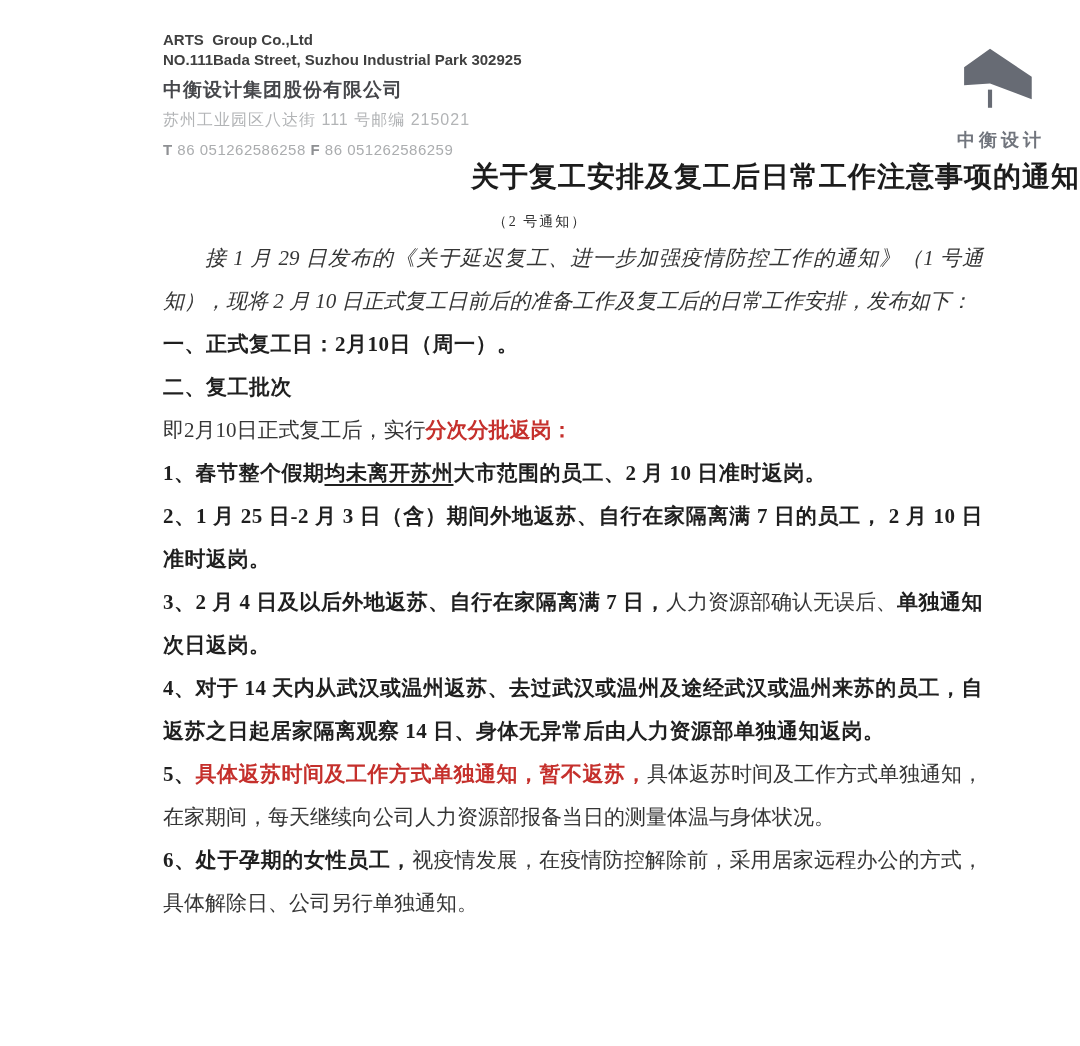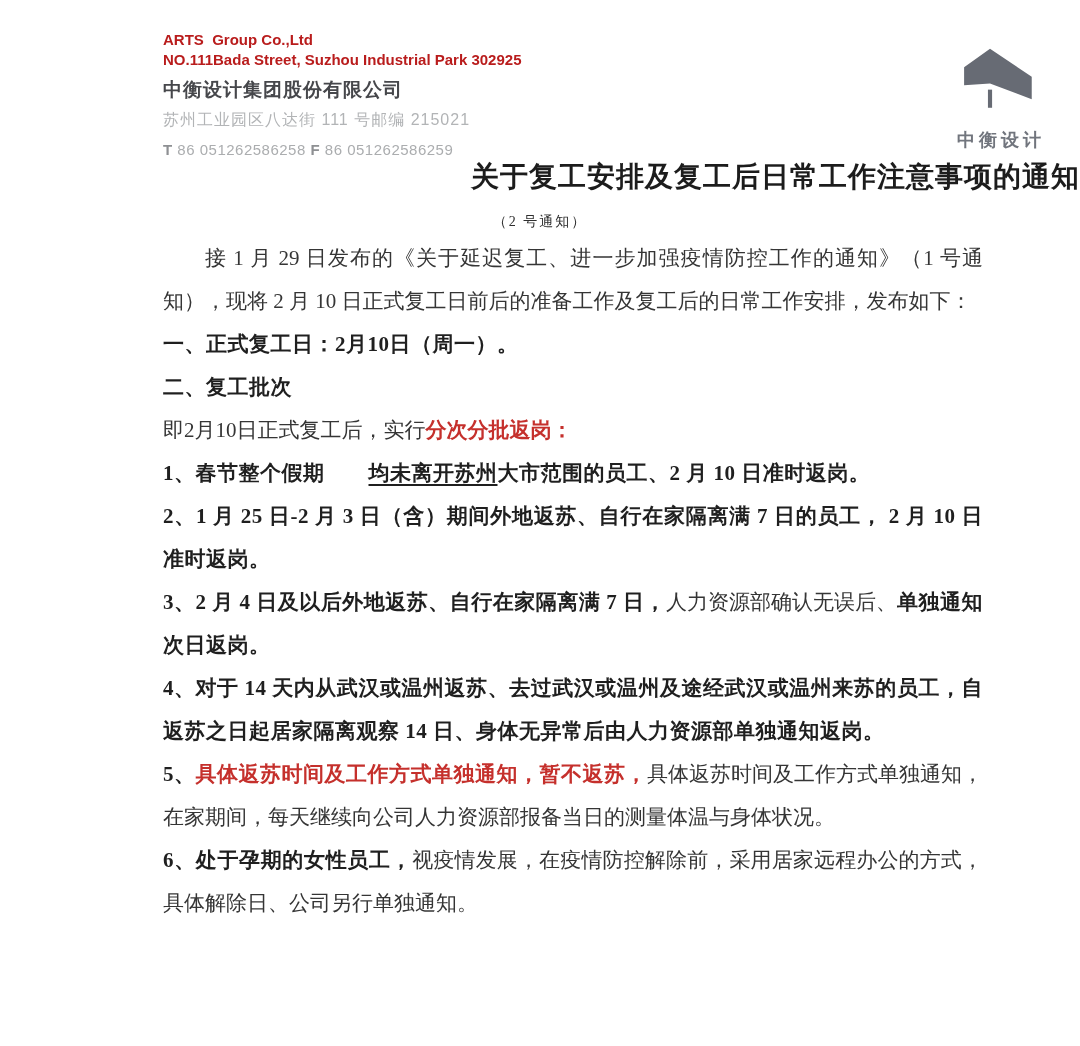--- a/index.html
+++ b/index.html
@@ -6,21 +6,21 @@
   html,body { background:#e9e9e9; }
   .page {
     position:relative; width:1080px; height:1046px; margin:0 auto;
     background:#ffffff; overflow:hidden;
     font-family:"Liberation Serif","DejaVu Serif",serif;
   }
   
   .hdr { position:absolute; left:163px; top:30px; }
   .hdr-en {
     font-family:"Liberation Sans","DejaVu Sans",sans-serif;
-    font-weight:700; font-size:15px; line-height:20px; color:#b91c1c;
+    font-weight:700; font-size:15px; line-height:20px; color:#404040;
     white-space:pre-wrap;
   }
   .hdr-cn {
     margin-top:7px; font-family:"Liberation Sans","DejaVu Sans",sans-serif;
     font-weight:700; font-size:19px; color:#46474b; letter-spacing:1px;
   }
   .hdr-addr {
     margin-top:7px; font-family:"Liberation Sans","DejaVu Sans",sans-serif;
     font-size:16px; color:#b2b4b6; letter-spacing:1px;
   }
@@ -45,27 +45,27 @@
   .subtitle {
     position:absolute; top:213px; left:0; width:100%; text-align:center;
     font-size:14px; color:#2e2e2e; letter-spacing:2px;
   }
   
   .body {
     position:absolute; left:163px; top:237px; width:820px;
     font-size:21px; line-height:43px; color:#353535; text-align:justify;
   }
   .body p { margin:0; }
-  .intro { text-indent:2em; }
+  .intro { text-indent:2em;font-style:italic; }
   .item, .h { font-weight:700; color:#1f1f1f; letter-spacing:0.5px; }
   .item .n { font-weight:400; color:#353535; letter-spacing:0; }
   .s2 { margin-top:36px; }
   .red { color:var(--accent_red,#c5302c); }
   .b { font-weight:700; }
-  .u { text-decoration:underline; text-underline-offset:4px; text-decoration-thickness:2px;padding-left:44px; }
+  .u { text-decoration:underline; text-underline-offset:4px; text-decoration-thickness:2px; }
 </style>
 </head>
 <body>
 
 <div class="page">
 
   <div class="hdr">
     <div class="hdr-en">ARTS  Group Co.,Ltd</div>
     <div class="hdr-en">NO.111Bada Street, Suzhou Industrial Park 302925</div>
     <div class="hdr-cn">中衡设计集团股份有限公司</div>

